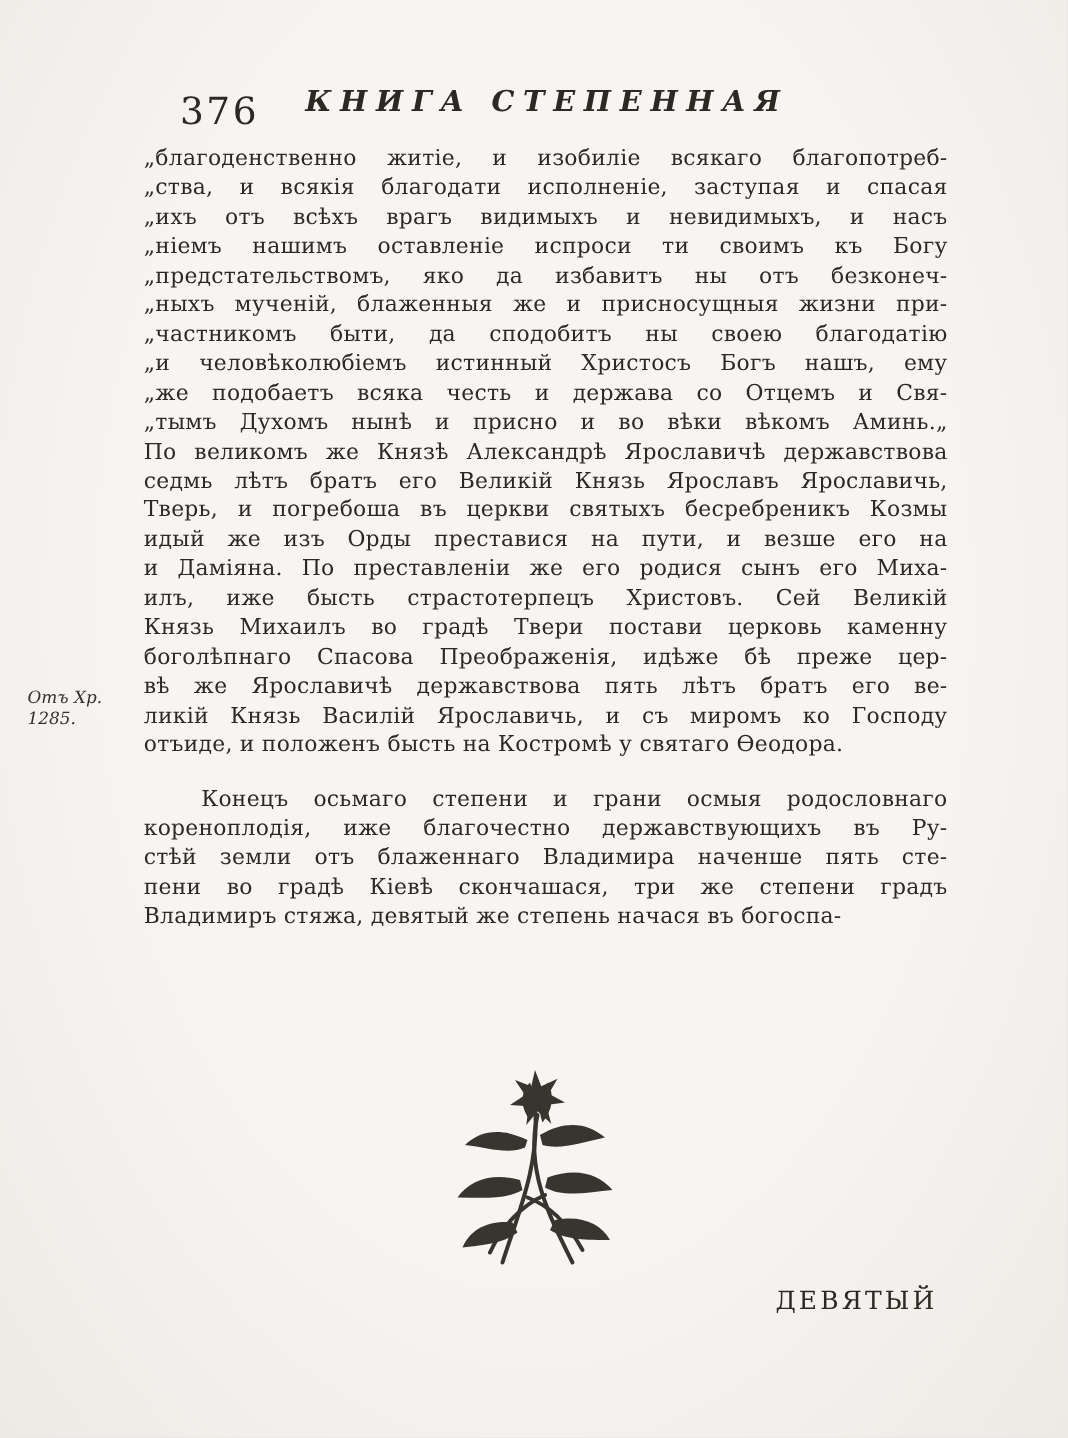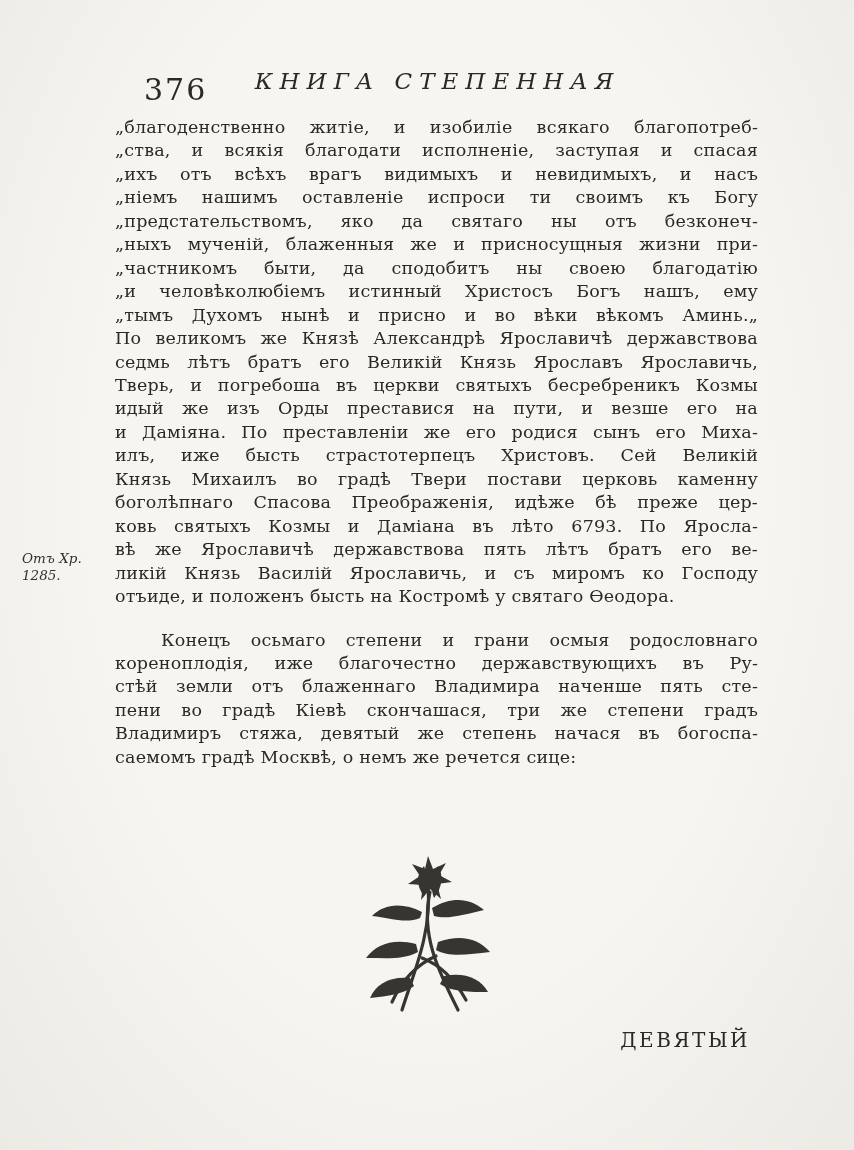--- a/index.html
+++ b/index.html
@@ -13,21 +13,21 @@
     overflow:hidden;
   }
   .header{position:absolute;top:66px;left:0;width:100%;height:40px;}
   .pagenum{
     position:absolute;left:96px;top:6px;
     font-size:30px;letter-spacing:2px;margin-left:48px;
   }
   .running-title{
     position:absolute;left:115px;top:2px;width:645px;
     text-align:center;
-    font-size:23px;font-weight:normal;font-style:italic;
+    font-size:23px;font-weight:bold;font-style:italic;
     letter-spacing:7px;white-space:nowrap;
   }
   .margin-note{
     position:absolute;left:22px;top:550px;width:80px;
     font-size:13.5px;font-style:italic;line-height:17px;
     color:#33312c;
   }
   .bodytext{
     position:absolute;left:115px;top:116px;width:643px;
     font-size:17.5px;line-height:23.45px;
@@ -62,46 +62,45 @@
     <div>Отъ Хр.</div>
     <div>1285.</div>
   </div>
 
   <div class="bodytext">
     <div class="lines">
         <div class="line just">„благоденственно житіе, и изобиліе всякаго благопотреб-</div>
         <div class="line just">„ства, и всякія благодати исполненіе, заступая и спасая</div>
         <div class="line just">„ихъ отъ всѣхъ врагъ видимыхъ и невидимыхъ, и насъ</div>
         <div class="line just">„ніемъ нашимъ оставленіе испроси ти своимъ къ Богу</div>
-        <div class="line just">„предстательствомъ, яко да святаго ны отъ безконеч-</div>
+        <div class="line just">„предстательствомъ, яко да избавитъ ны отъ безконеч-</div>
         <div class="line just">„ныхъ мученій, блаженныя же и присносущныя жизни при-</div>
         <div class="line just">„частникомъ быти, да сподобитъ ны своею благодатію</div>
         <div class="line just">„и человѣколюбіемъ истинный Христосъ Богъ нашъ, ему</div>
+        <div class="line just">„же подобаетъ всяка честь и держава со Отцемъ и Свя-</div>
         <div class="line just">„тымъ Духомъ нынѣ и присно и во вѣки вѣкомъ Аминь.„</div>
         <div class="line just">По великомъ же Князѣ Александрѣ Ярославичѣ державствова</div>
         <div class="line just">седмь лѣтъ братъ его Великій Князь Ярославъ Ярославичь,</div>
         <div class="line just">Тверь, и погребоша въ церкви святыхъ бесребреникъ Козмы</div>
         <div class="line just">идый же изъ Орды преставися на пути, и везше его на</div>
         <div class="line just">и Даміяна. По преставленіи же его родися сынъ его Миха-</div>
         <div class="line just">илъ, иже бысть страстотерпецъ Христовъ. Сей Великій</div>
         <div class="line just">Князь Михаилъ во градѣ Твери постави церковь каменну</div>
         <div class="line just">боголѣпнаго Спасова Преображенія, идѣже бѣ преже цер-</div>
-        <div class="line just">ковь святыхъ Козмы и Даміана въ лѣто 6793. По Яросла-</div>
         <div class="line just">вѣ же Ярославичѣ державствова пять лѣтъ братъ его ве-</div>
         <div class="line just">ликій Князь Василій Ярославичь, и съ миромъ ко Господу</div>
         <div class="line just">отъиде, и положенъ бысть на Костромѣ у святаго Ѳеодора.</div>
       </div>
     <div class="para2">
       <div class="line just indent">Конецъ осьмаго степени и грани осмыя родословнаго</div>
       <div class="lines">
           <div class="line just">кореноплодія, иже благочестно державствующихъ въ Ру-</div>
           <div class="line just">стѣй земли отъ блаженнаго Владимира наченше пять сте-</div>
           <div class="line just">пени во градѣ Кіевѣ скончашася, три же степени градъ</div>
           <div class="line just">Владимиръ стяжа, девятый же степень начася въ богоспа-</div>
-          <div class="line just">саемомъ градѣ Москвѣ, о немъ же речется сице:</div>
         </div>
     </div>
   </div>
 
   <div class="ornament-wrap">
     <svg width="190" height="165" viewBox="0 0 190 165" aria-hidden="true">
       <g fill="none" stroke="#37352f" stroke-width="3.2" stroke-linecap="round">
         <path d="M70 158 C 82 120, 100 80, 96 34"></path>
         <path d="M126 158 C 108 122, 88 84, 98 40"></path>
         <path d="M60 150 C 70 128, 86 112, 104 104"></path>

